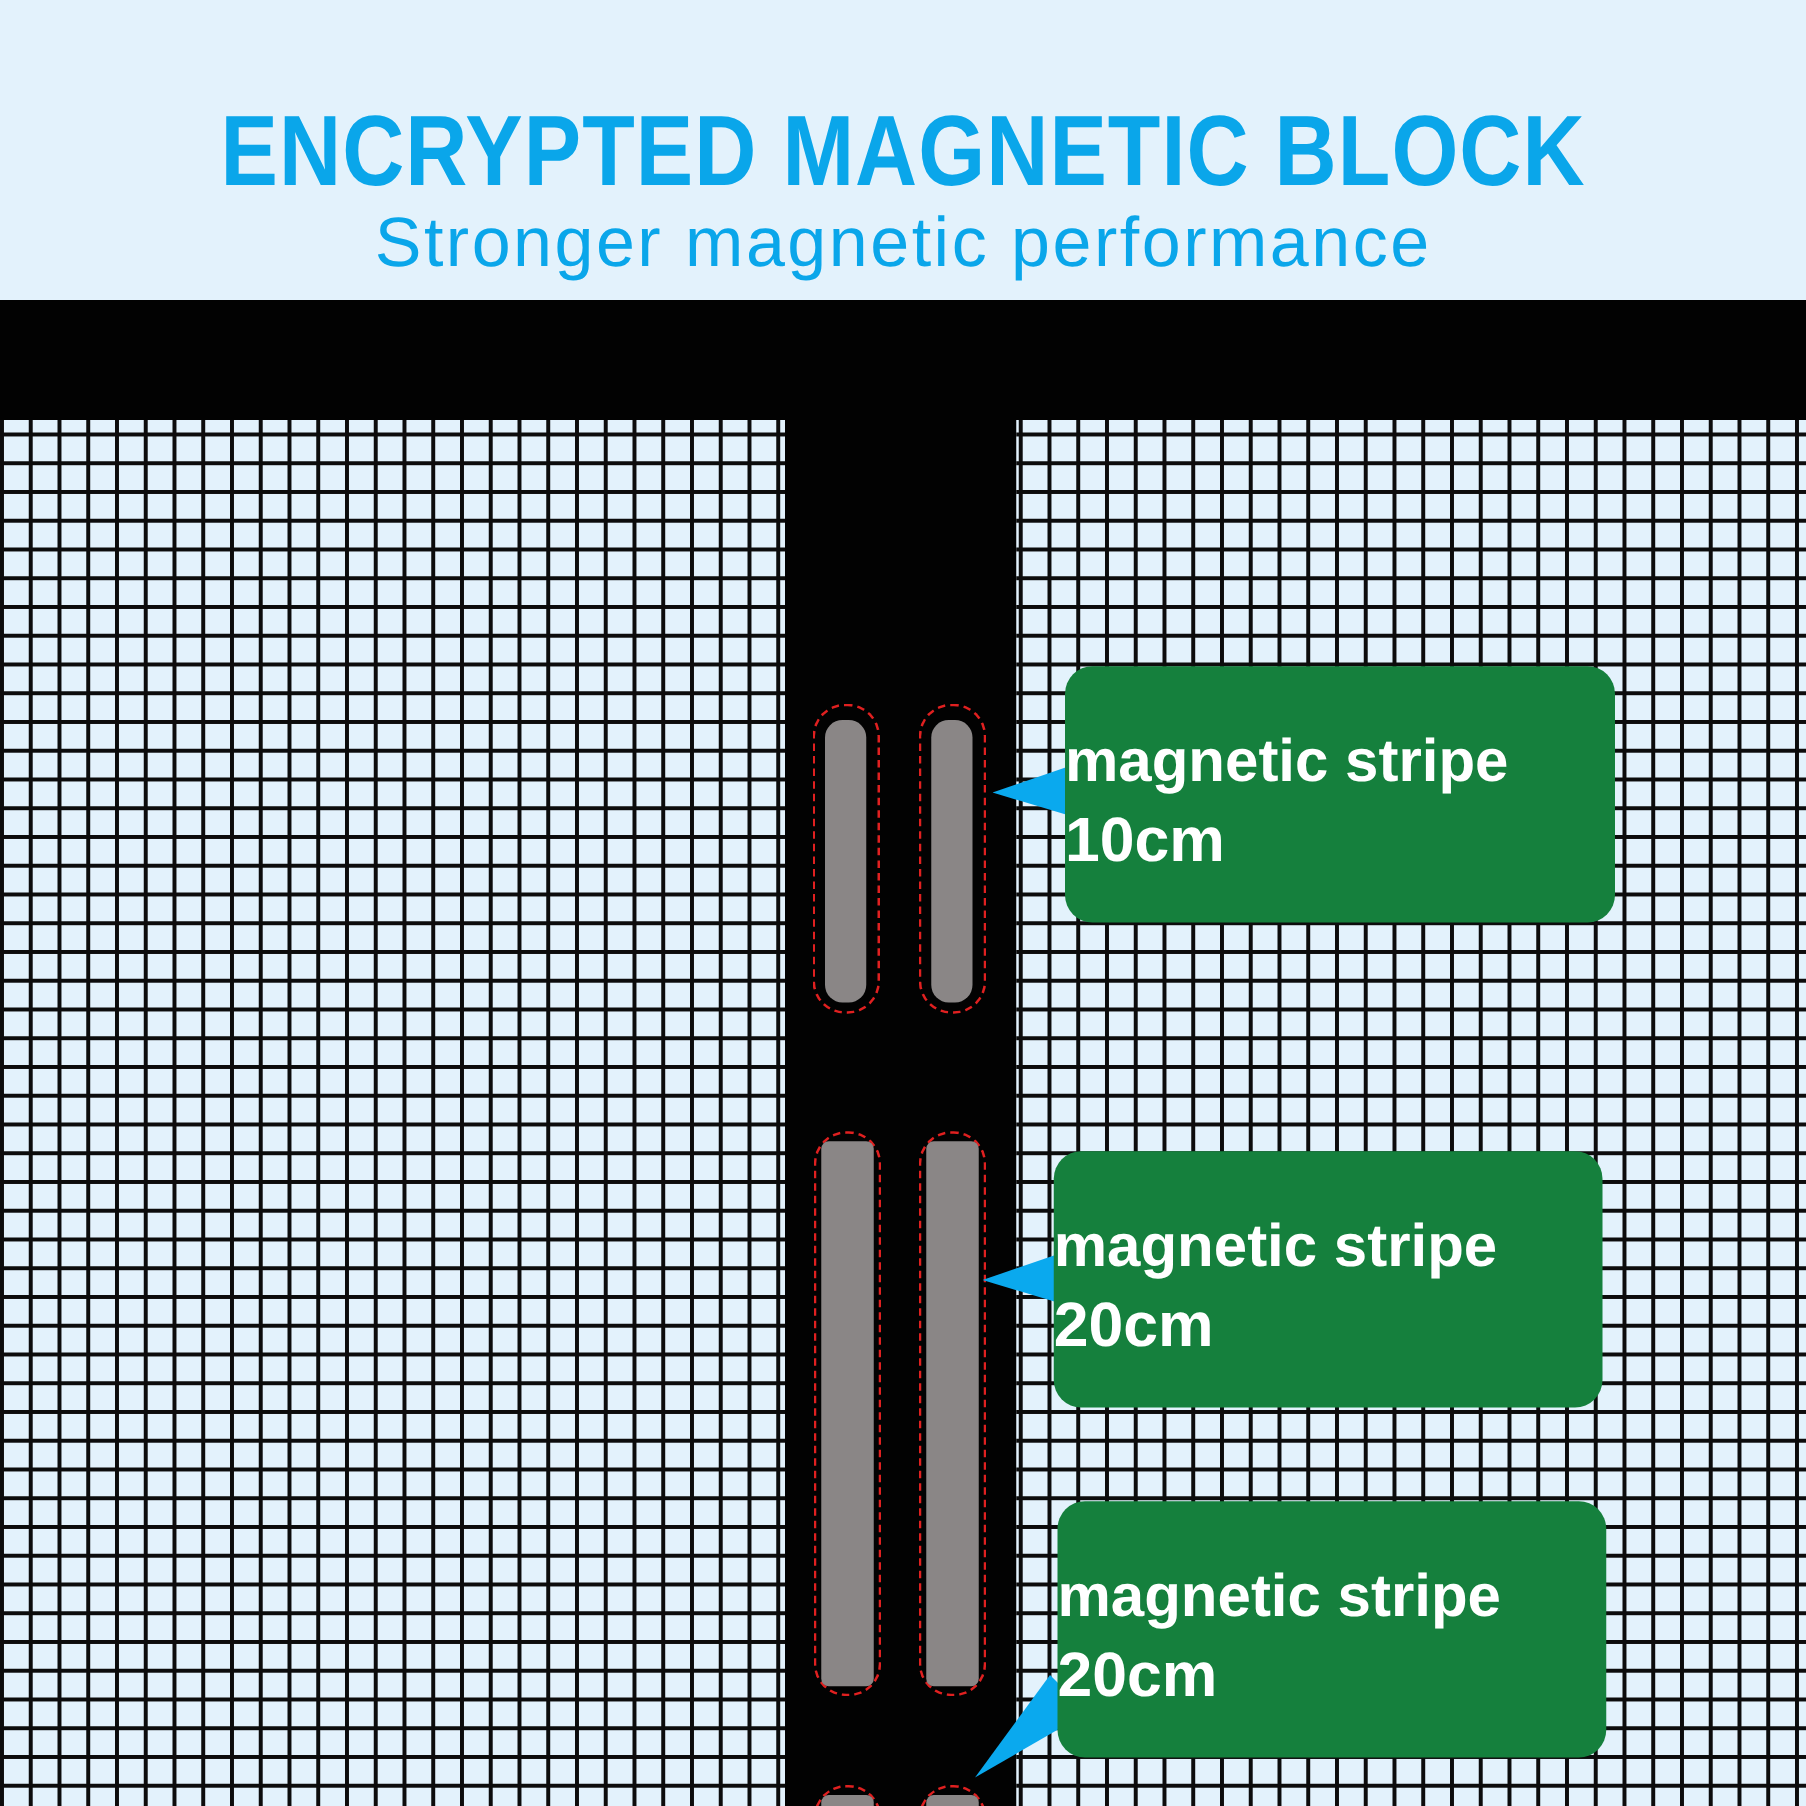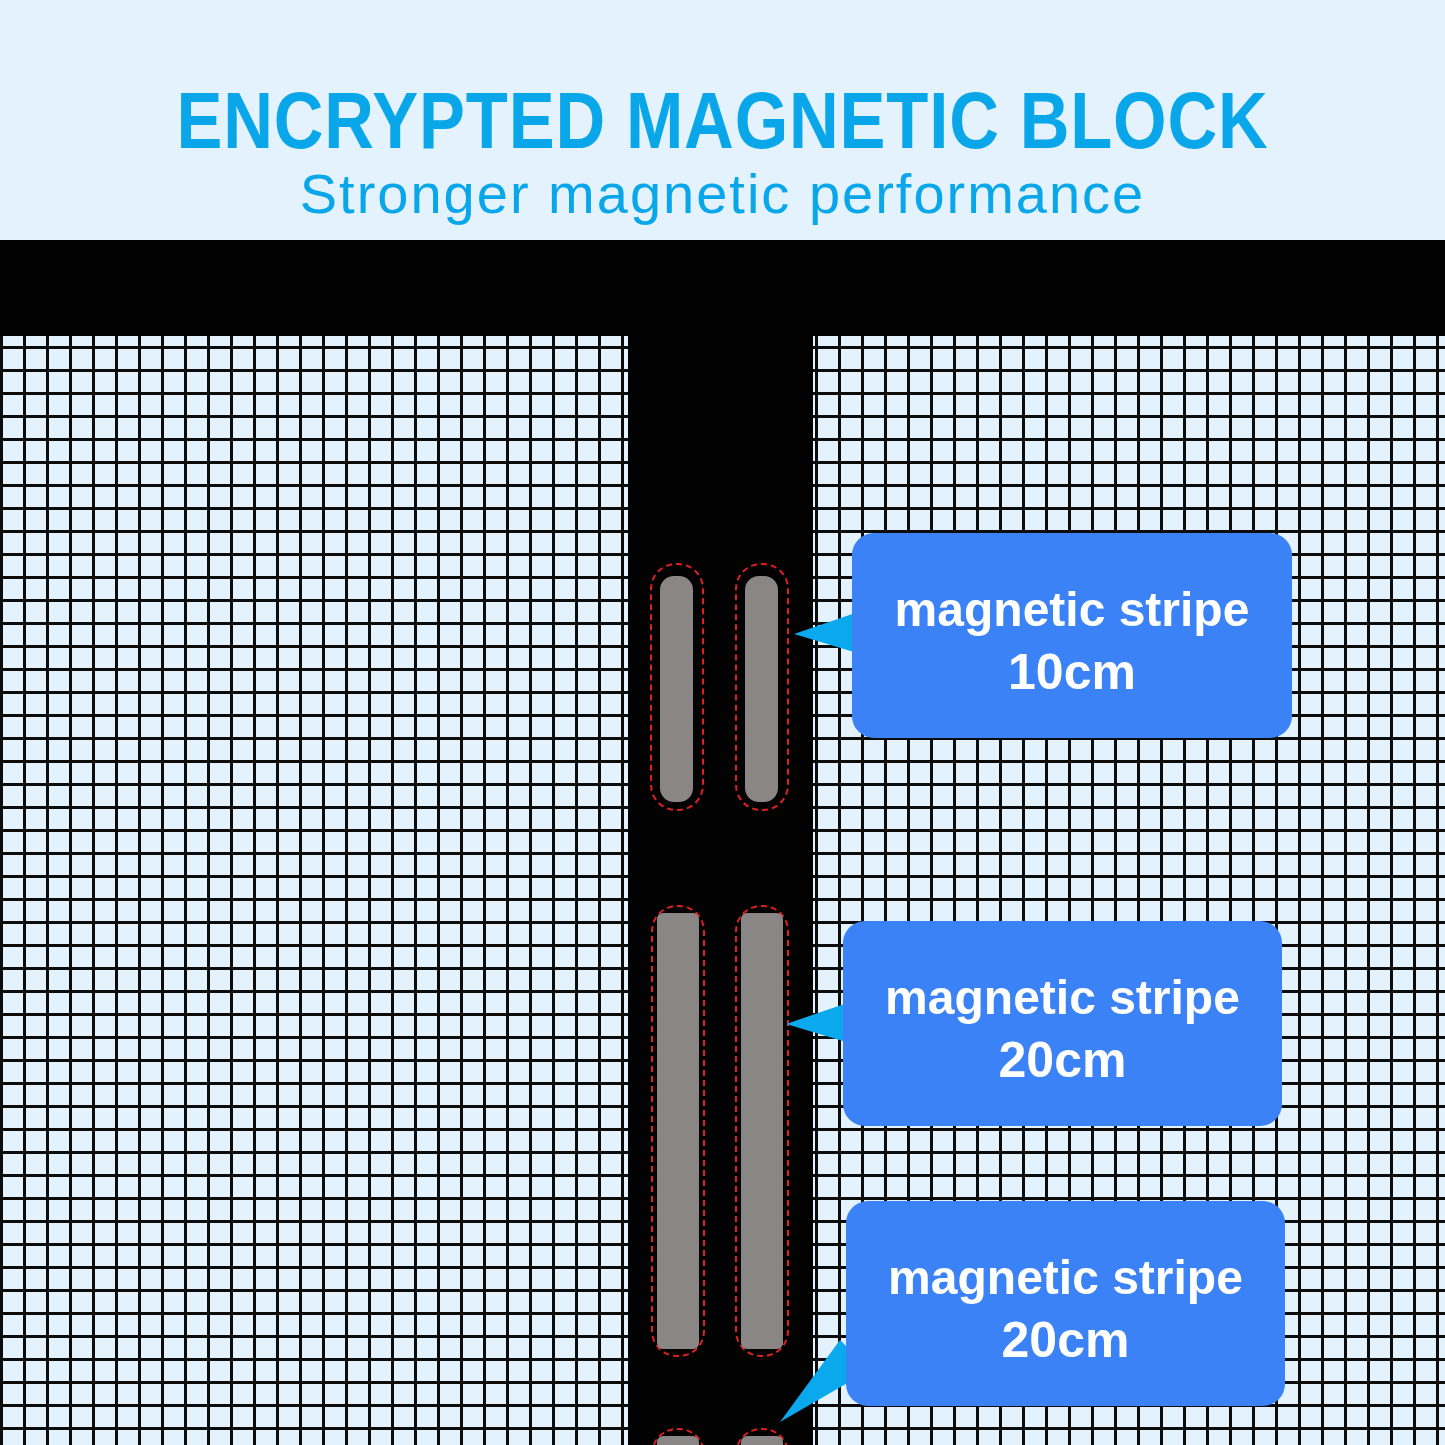--- a/index.html
+++ b/index.html
@@ -43,22 +43,22 @@
     background: #020202;
   }
   .stripe-outline {
     position: absolute; border: 2.5px dashed #e02020; border-radius: 26px;
     box-sizing: border-box;
   }
   .stripe {
     position: absolute; background: #8a8686; border-radius: 14px;
   }
   .callout {
-    position: absolute; background: #3b82f6; border-radius: 22px;
-    color: #ffffff; text-align: center; font-weight: 700;
+    position: absolute; background: #15803d; border-radius: 22px;
+    color: #ffffff; font-weight: 700;
   }
   .callout .line1 { display: block; font-size: 48px; line-height: 62px; }
   .callout .line2 { display: block; font-size: 50px; line-height: 62px; }
   .pointer {
     position: absolute; width: 0; height: 0;
   }
 </style>
 </head>
 <body>
 

